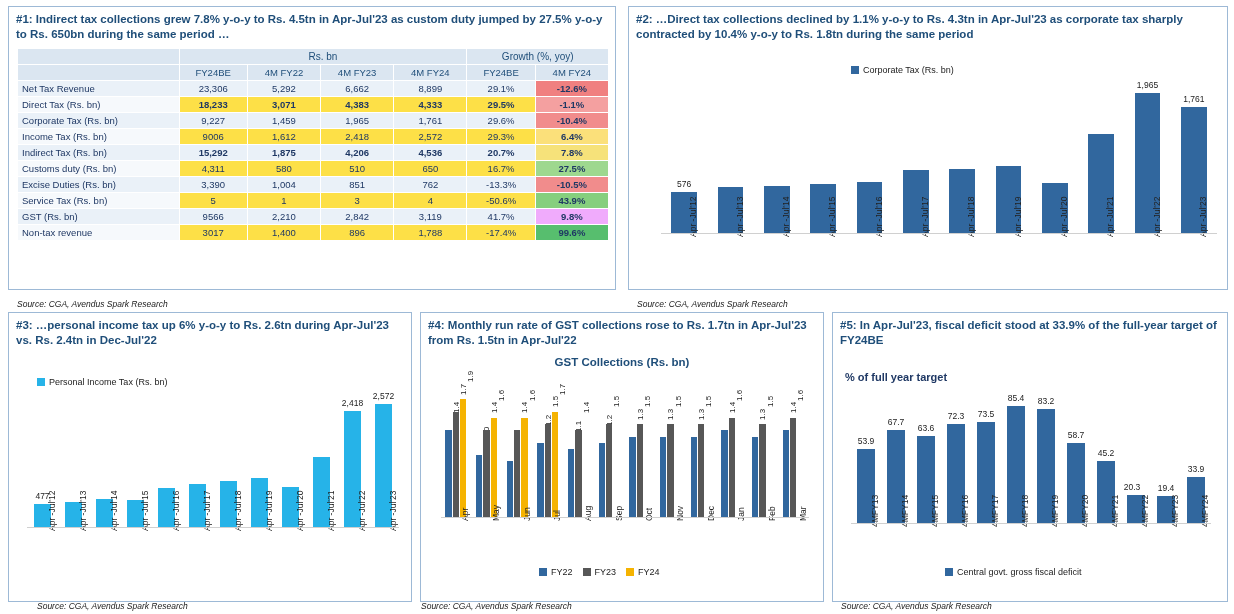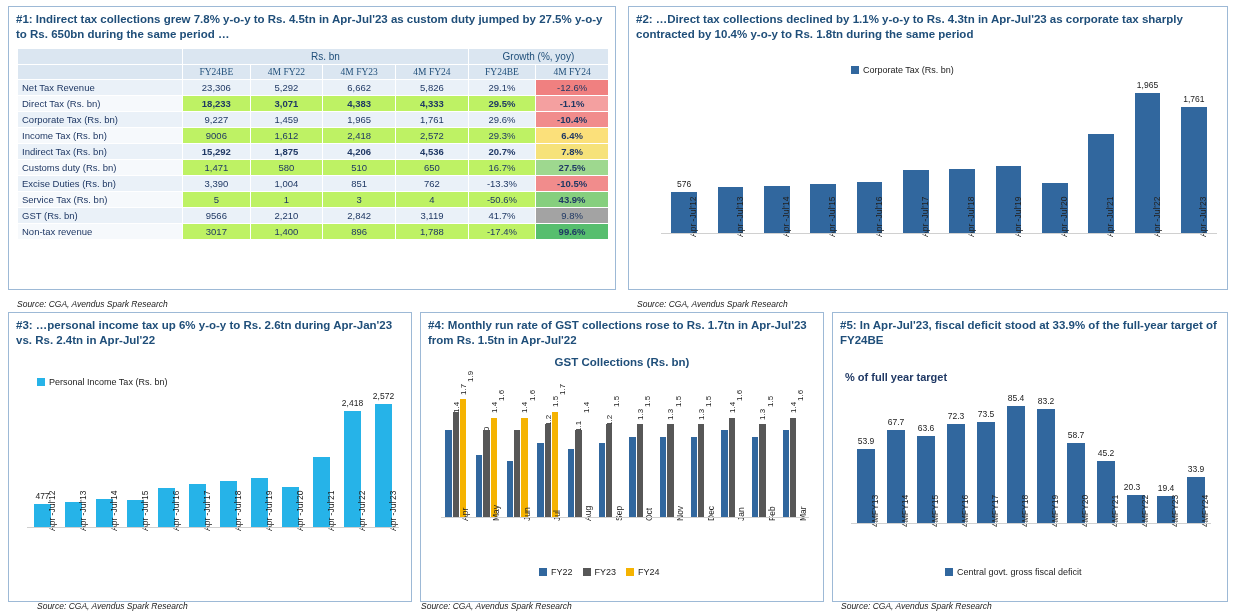--- a/index.html
+++ b/index.html
@@ -41,25 +41,25 @@
     color: #1f3864;
   }
   table.tax td, table.tax th {
     border: 1px solid #ffffff;
     padding: 2px 4px;
     text-align: center;
     font-weight: normal;
   }
   .hdr-blue { background:#dbe6f1; color:#1f4e79; font-weight:bold; font-size:10px; }
   .hdr-blank { background:#dbe6f1; }
-  .sub-hdr { background:#dbe6f1; color:#1f4e79; font-weight:bold; font-size:9.5px;font-family:Liberation Serif, serif;}
+  .sub-hdr { background:#dbe6f1; color:#1f4e79; font-weight:bold; font-size:9.5px;}
   .rowlabel { text-align: left !important; background:#eaf1f8; }
   .rowlabel.bold { font-weight: normal; }
   .alt0 { background:#eaf1f8; }
-  .alt1 { background:#bef264; }
+  .alt1 { background:#fde047; }
   .rowlabel.alt1 { background:#f6f9fc; }
 
   
   .chart { position: absolute; }
   .bar { position: absolute; bottom: 0; }
   .blabel {
     position: absolute;
     font-size: 8.5px;
     color: #222;
     text-align: center;
@@ -119,23 +119,23 @@
         <th class="sub-hdr">FY24BE</th>
         <th class="sub-hdr">4M FY24</th>
       </tr>
     </thead>
     <tbody id="p1-body">
         <tr>
           <td class="rowlabel alt0">Net Tax Revenue</td>
           <td class="alt0">23,306</td>
           <td class="alt0">5,292</td>
           <td class="alt0">6,662</td>
-          <td class="alt0">5,826</td>
+          <td class="alt0">8,899</td>
           <td class="alt0">29.1%</td>
-          <td class="alt0" style="background: rgb(240, 128, 128); font-weight: normal;">-12.6%</td>
+          <td class="alt0" style="background: rgb(240, 128, 128); font-weight: bold;">-12.6%</td>
         </tr>
         <tr>
           <td class="rowlabel alt1 bold">Direct Tax (Rs. bn)</td>
           <td class="alt1" style="font-weight: bold;">18,233</td>
           <td class="alt1" style="font-weight: bold;">3,071</td>
           <td class="alt1" style="font-weight: bold;">4,383</td>
           <td class="alt1" style="font-weight: bold;">4,333</td>
           <td class="alt1" style="font-weight: bold;">29.5%</td>
           <td class="alt1" style="background: rgb(244, 160, 160); font-weight: bold;">-1.1%</td>
         </tr>
@@ -161,21 +161,21 @@
           <td class="rowlabel alt0 bold">Indirect Tax (Rs. bn)</td>
           <td class="alt0" style="font-weight: bold;">15,292</td>
           <td class="alt0" style="font-weight: bold;">1,875</td>
           <td class="alt0" style="font-weight: bold;">4,206</td>
           <td class="alt0" style="font-weight: bold;">4,536</td>
           <td class="alt0" style="font-weight: bold;">20.7%</td>
           <td class="alt0" style="background: rgb(246, 226, 122); font-weight: bold;">7.8%</td>
         </tr>
         <tr>
           <td class="rowlabel alt1">Customs duty (Rs. bn)</td>
-          <td class="alt1">1,471</td>
+          <td class="alt1">4,311</td>
           <td class="alt1">580</td>
           <td class="alt1">510</td>
           <td class="alt1">650</td>
           <td class="alt1">16.7%</td>
           <td class="alt1" style="background: rgb(158, 216, 143); font-weight: bold;">27.5%</td>
         </tr>
         <tr>
           <td class="rowlabel alt0">Excise Duties (Rs. bn)</td>
           <td class="alt0">3,390</td>
           <td class="alt0">1,004</td>
@@ -193,21 +193,21 @@
           <td class="alt1">-50.6%</td>
           <td class="alt1" style="background: rgb(134, 207, 126); font-weight: bold;">43.9%</td>
         </tr>
         <tr>
           <td class="rowlabel alt0">GST (Rs. bn)</td>
           <td class="alt0">9566</td>
           <td class="alt0">2,210</td>
           <td class="alt0">2,842</td>
           <td class="alt0">3,119</td>
           <td class="alt0">41.7%</td>
-          <td class="alt0" style="background: #a3a3a3; font-weight: normal;">9.8%</td>
+          <td class="alt0" style="background: #f0abfc; font-weight: bold;">9.8%</td>
         </tr>
         <tr>
           <td class="rowlabel alt1">Non-tax revenue</td>
           <td class="alt1">3017</td>
           <td class="alt1">1,400</td>
           <td class="alt1">896</td>
           <td class="alt1">1,788</td>
           <td class="alt1">-17.4%</td>
           <td class="alt1" style="background: rgb(87, 190, 110); font-weight: bold;">99.6%</td>
         </tr>
@@ -249,21 +249,21 @@
       <div class="xlabel" style="left: 490.5px; top: 154px;">Apr -Jul'22</div>
       <div class="bar" style="left: 520.092px; width: 25.4833px; height: 125.786px; background: rgb(49, 103, 158);"></div>
       <div class="blabel" style="left: 509.667px; width: 46.3333px; top: 11.2143px;">1,761</div>
       <div class="xlabel" style="left: 536.833px; top: 154px;">Apr -Jul'23</div>
       <div class="axis" style="left: 0px; top: 150px; width: 556px;"></div>
     </div>
   <div class="source" style="left:8px; top:292px;">Source: CGA, Avendus Spark Research</div>
 </div>
 
 <div class="panel" id="p3">
-  <div class="panel-title">#3: …personal income tax up 6% y-o-y to Rs. 2.6tn during Apr-Jan'23 vs. Rs. 2.4tn in Apr-Jul'22</div>
+  <div class="panel-title">#3: …personal income tax up 6% y-o-y to Rs. 2.6tn during Apr-Jul'23 vs. Rs. 2.4tn in Dec-Jul'22</div>
   <div class="legend" style="left:28px; top:64px;">
     <span class="swatch" style="background:#26b3e8"></span>
     <span>Personal Income Tax (Rs. bn)</span>
   </div>
   <div class="chart" id="p3chart" style="left:18px; top:82px; width:372px; height:132px;">
       <div class="bar" style="left: 6.51px; width: 17.98px; height: 22.896px; background: rgb(38, 179, 232);"></div>
       <div class="blabel" style="left: 0px; width: 31px; top: 96.104px;">477</div>
       <div class="xlabel" style="left: 19.5px; top: 136px;">Apr -Jul'12</div>
       <div class="bar" style="left: 37.51px; width: 17.98px; height: 25.44px; background: rgb(38, 179, 232);"></div>
       <div class="xlabel" style="left: 50.5px; top: 136px;">Apr -Jul'13</div>

